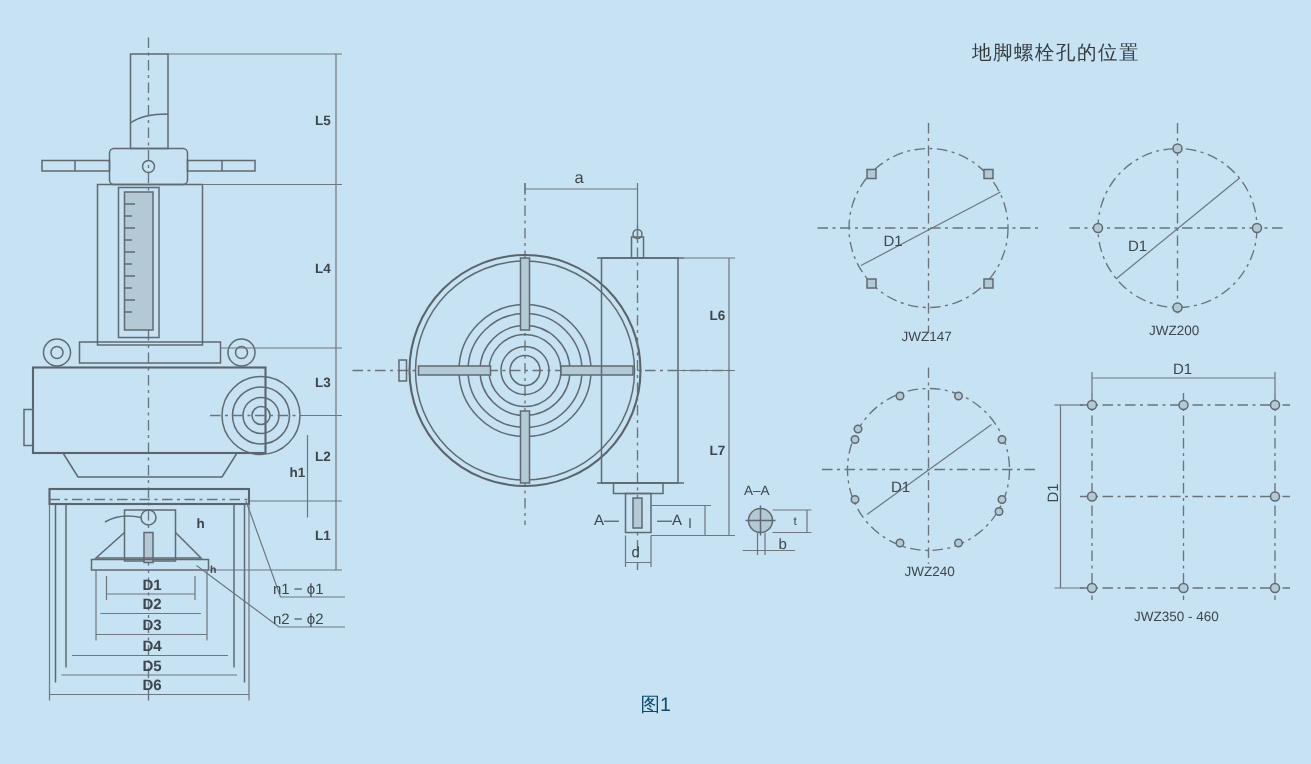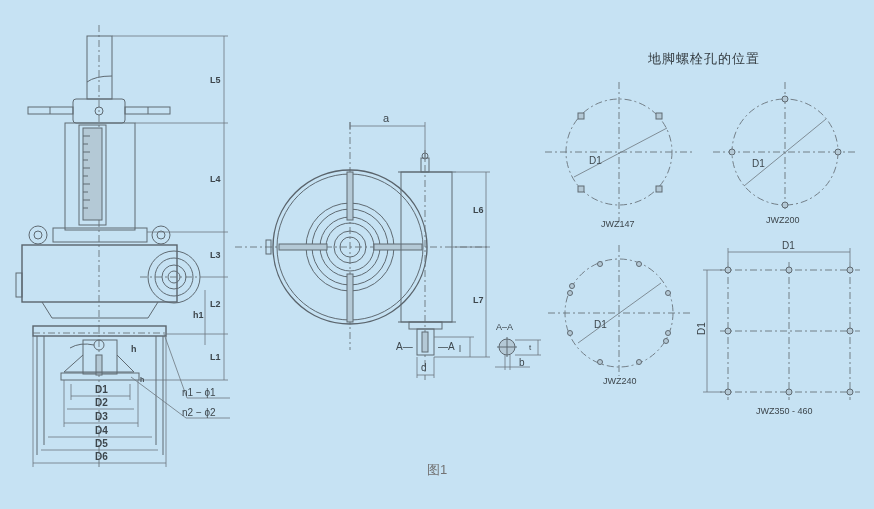--- a/index.html
+++ b/index.html
@@ -4,22 +4,22 @@
 <style>
   html, body { margin:0; padding:0; }
   body { width:874px; height:509px; background:#c6e2f3; overflow:hidden; position:relative; font-family:"DejaVu Sans", sans-serif; }
   svg { position:absolute; left:0; top:0; }
   .ln { stroke:#5f6a72; stroke-width:1; fill:none; }
   .thk { stroke:#5a646c; stroke-width:1.4; fill:none; }
   .dash { stroke:#6a747c; stroke-width:0.9; fill:none; stroke-dasharray:7 3 2 3; }
   .dim { stroke:#6d777f; stroke-width:0.8; fill:none; }
   .fillg { fill:#b4c9d6; stroke:#5f6a72; stroke-width:1; }
   .lbl { font-family:"Liberation Sans", sans-serif; fill:#3d464c; }
-  .title { position:absolute; left:648px; top:26px; font-size:13px; color:#333b40; letter-spacing:1px; font-family:"DejaVu Sans", sans-serif;margin-top:24px; }
-  .caption { position:absolute; left:427px; top:461px; font-size:13px; color:#737373; font-family:Liberation Sans, sans-serif; }
+  .title { position:absolute; left:648px; top:26px; font-size:13px; color:#333b40; letter-spacing:1px; font-family:"DejaVu Sans", sans-serif; }
+  .caption { position:absolute; left:427px; top:461px; font-size:13px; color:#0c4a6e; font-family:Liberation Sans, sans-serif; }
 </style>
 </head>
 <body>
 
 <div class="title">地脚螺栓孔的位置</div>
 <div class="caption">图1</div>
 
 <svg width="874" height="509" viewBox="0 0 874 509">
 
   <g>

